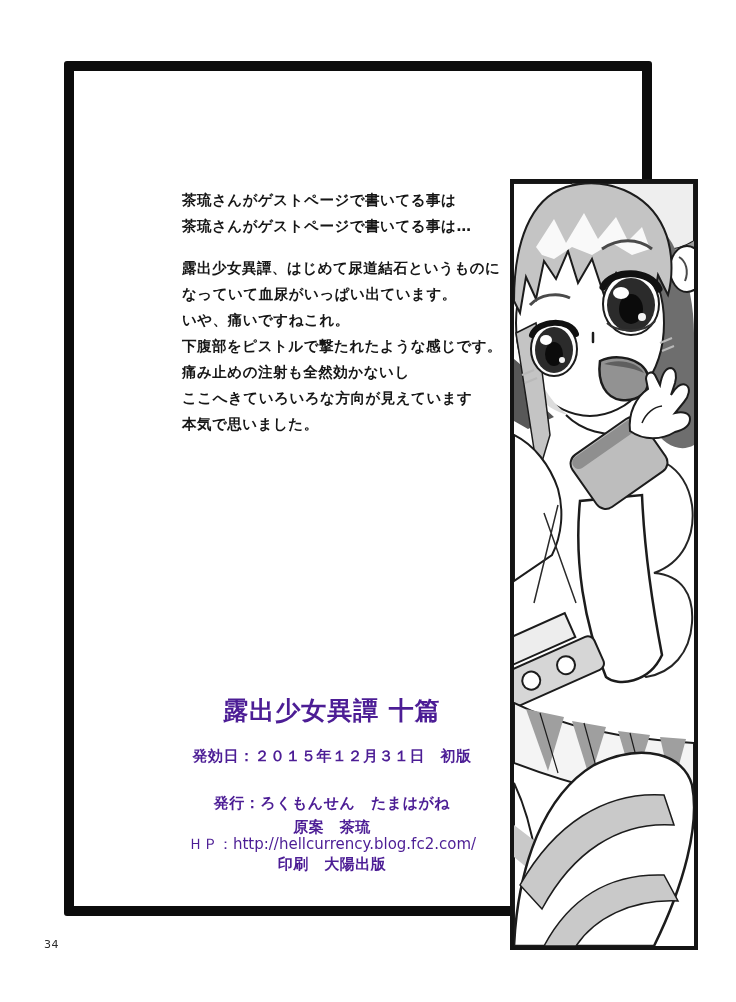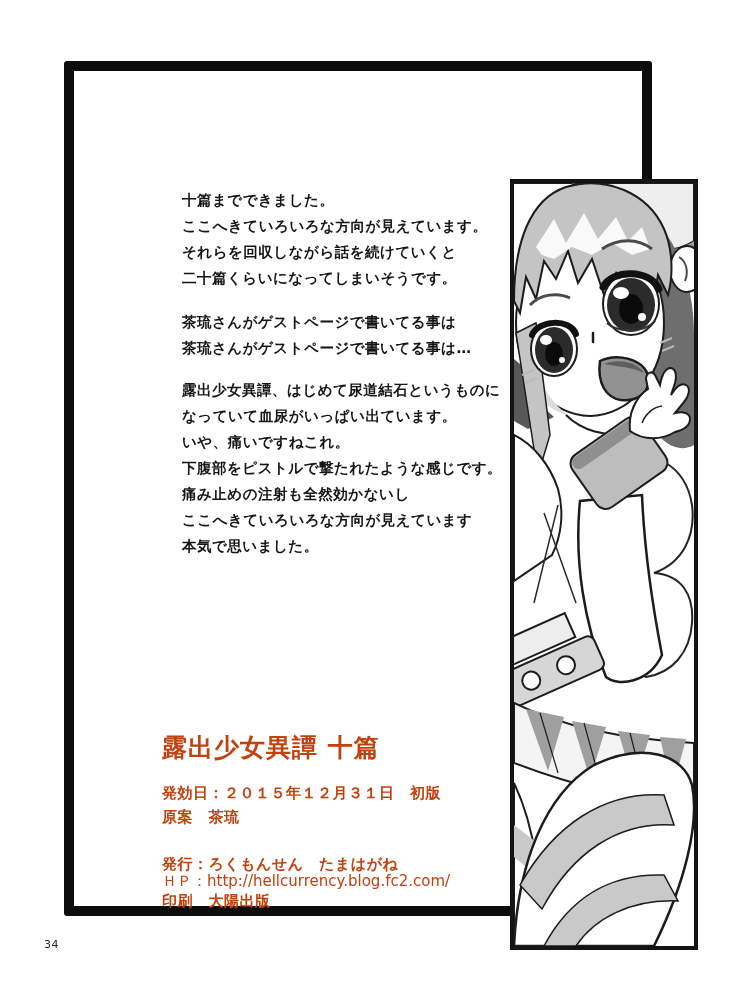--- a/index.html
+++ b/index.html
@@ -16,22 +16,22 @@
     background:#ffffff;
   }
   .afterword {
     position:absolute; left:108px; top:116px; width:335px;
     color:#161616; font-size:14.5px; line-height:26px;
     letter-spacing:0.5px; font-weight:bold;
   }
   .afterword .para1 { margin-bottom:18px; }
   .afterword .para2 { margin-bottom:16px; }
   .colophon {
-    position:absolute; left:88px; top:661px; width:340px;
-    color:#c2410c;
+    position:absolute; left:88px; top:624px; width:340px;
+    text-align:center; color:#4c1d95;
   }
   .book-title { font-size:25px; font-weight:bold; letter-spacing:1px; line-height:31px; }
   .colo-line { font-size:15px; font-weight:bold; line-height:20px; letter-spacing:0.5px; }
   .colo-issue { margin-top:20px; }
   .colo-pub   { margin-top:27px; }
   .colo-orig  { margin-top:4px; }
   .colo-hp    { margin-top:-2px; line-height:18px; letter-spacing:0; font-weight:normal; }
   .colo-print { margin-top:1px; }
   .illustration-frame {
     position:absolute; left:436px; top:108px;
@@ -45,46 +45,40 @@
   }
 </style>
 </head>
 <body>
 
 <div class="canvas">
 
   <div class="outer-frame">
 
     <div class="afterword">
-      <div class="para1">
-        <div>十篇までできました。</div>
-        <div>ここへきていろいろな方向が見えています。</div>
-        <div>それらを回収しながら話を続けていくと</div>
-        <div>二十篇くらいになってしまいそうです。</div>
-      </div>
       <div class="para2">
         <div>茶琉さんがゲストページで書いてる事は</div>
         <div>茶琉さんがゲストページで書いてる事は…</div>
       </div>
       <div class="para3">
         <div>露出少女異譚、はじめて尿道結石というものに</div>
         <div>なっていて血尿がいっぱい出ています。</div>
         <div>いや、痛いですねこれ。</div>
         <div>下腹部をピストルで撃たれたような感じです。</div>
         <div>痛み止めの注射も全然効かないし</div>
         <div>ここへきていろいろな方向が見えています</div>
         <div>本気で思いました。</div>
       </div>
     </div>
 
     <div class="colophon">
       <div class="book-title">露出少女異譚 十篇</div>
       <div class="colo-line colo-issue">発効日：２０１５年１２月３１日　初版</div>
+      <div class="colo-line colo-pub">発行：ろくもんせん　たまはがね</div>
       <div class="colo-line colo-orig">原案　茶琉</div>
-      <div class="colo-line colo-pub">発行：ろくもんせん　たまはがね</div>
       <div class="colo-line colo-hp">ＨＰ：http://hellcurrency.blog.fc2.com/</div>
       <div class="colo-line colo-print">印刷　大陽出版</div>
     </div>
 
     <div class="illustration-frame">
       <svg viewBox="0 0 180 763" xmlns="http://www.w3.org/2000/svg">
         <rect width="180" height="763" fill="#ffffff"></rect>
 
         <path d="M0,0 H180 V58 C152,76 118,64 96,44 C80,30 66,14 58,0 Z" fill="#eeeeee" stroke="#1c1c1c" stroke-width="2"></path>
         <path d="M96,44 C118,64 152,76 180,58 L180,78 C150,92 116,80 92,56 Z" fill="#9a9a9a"></path>

